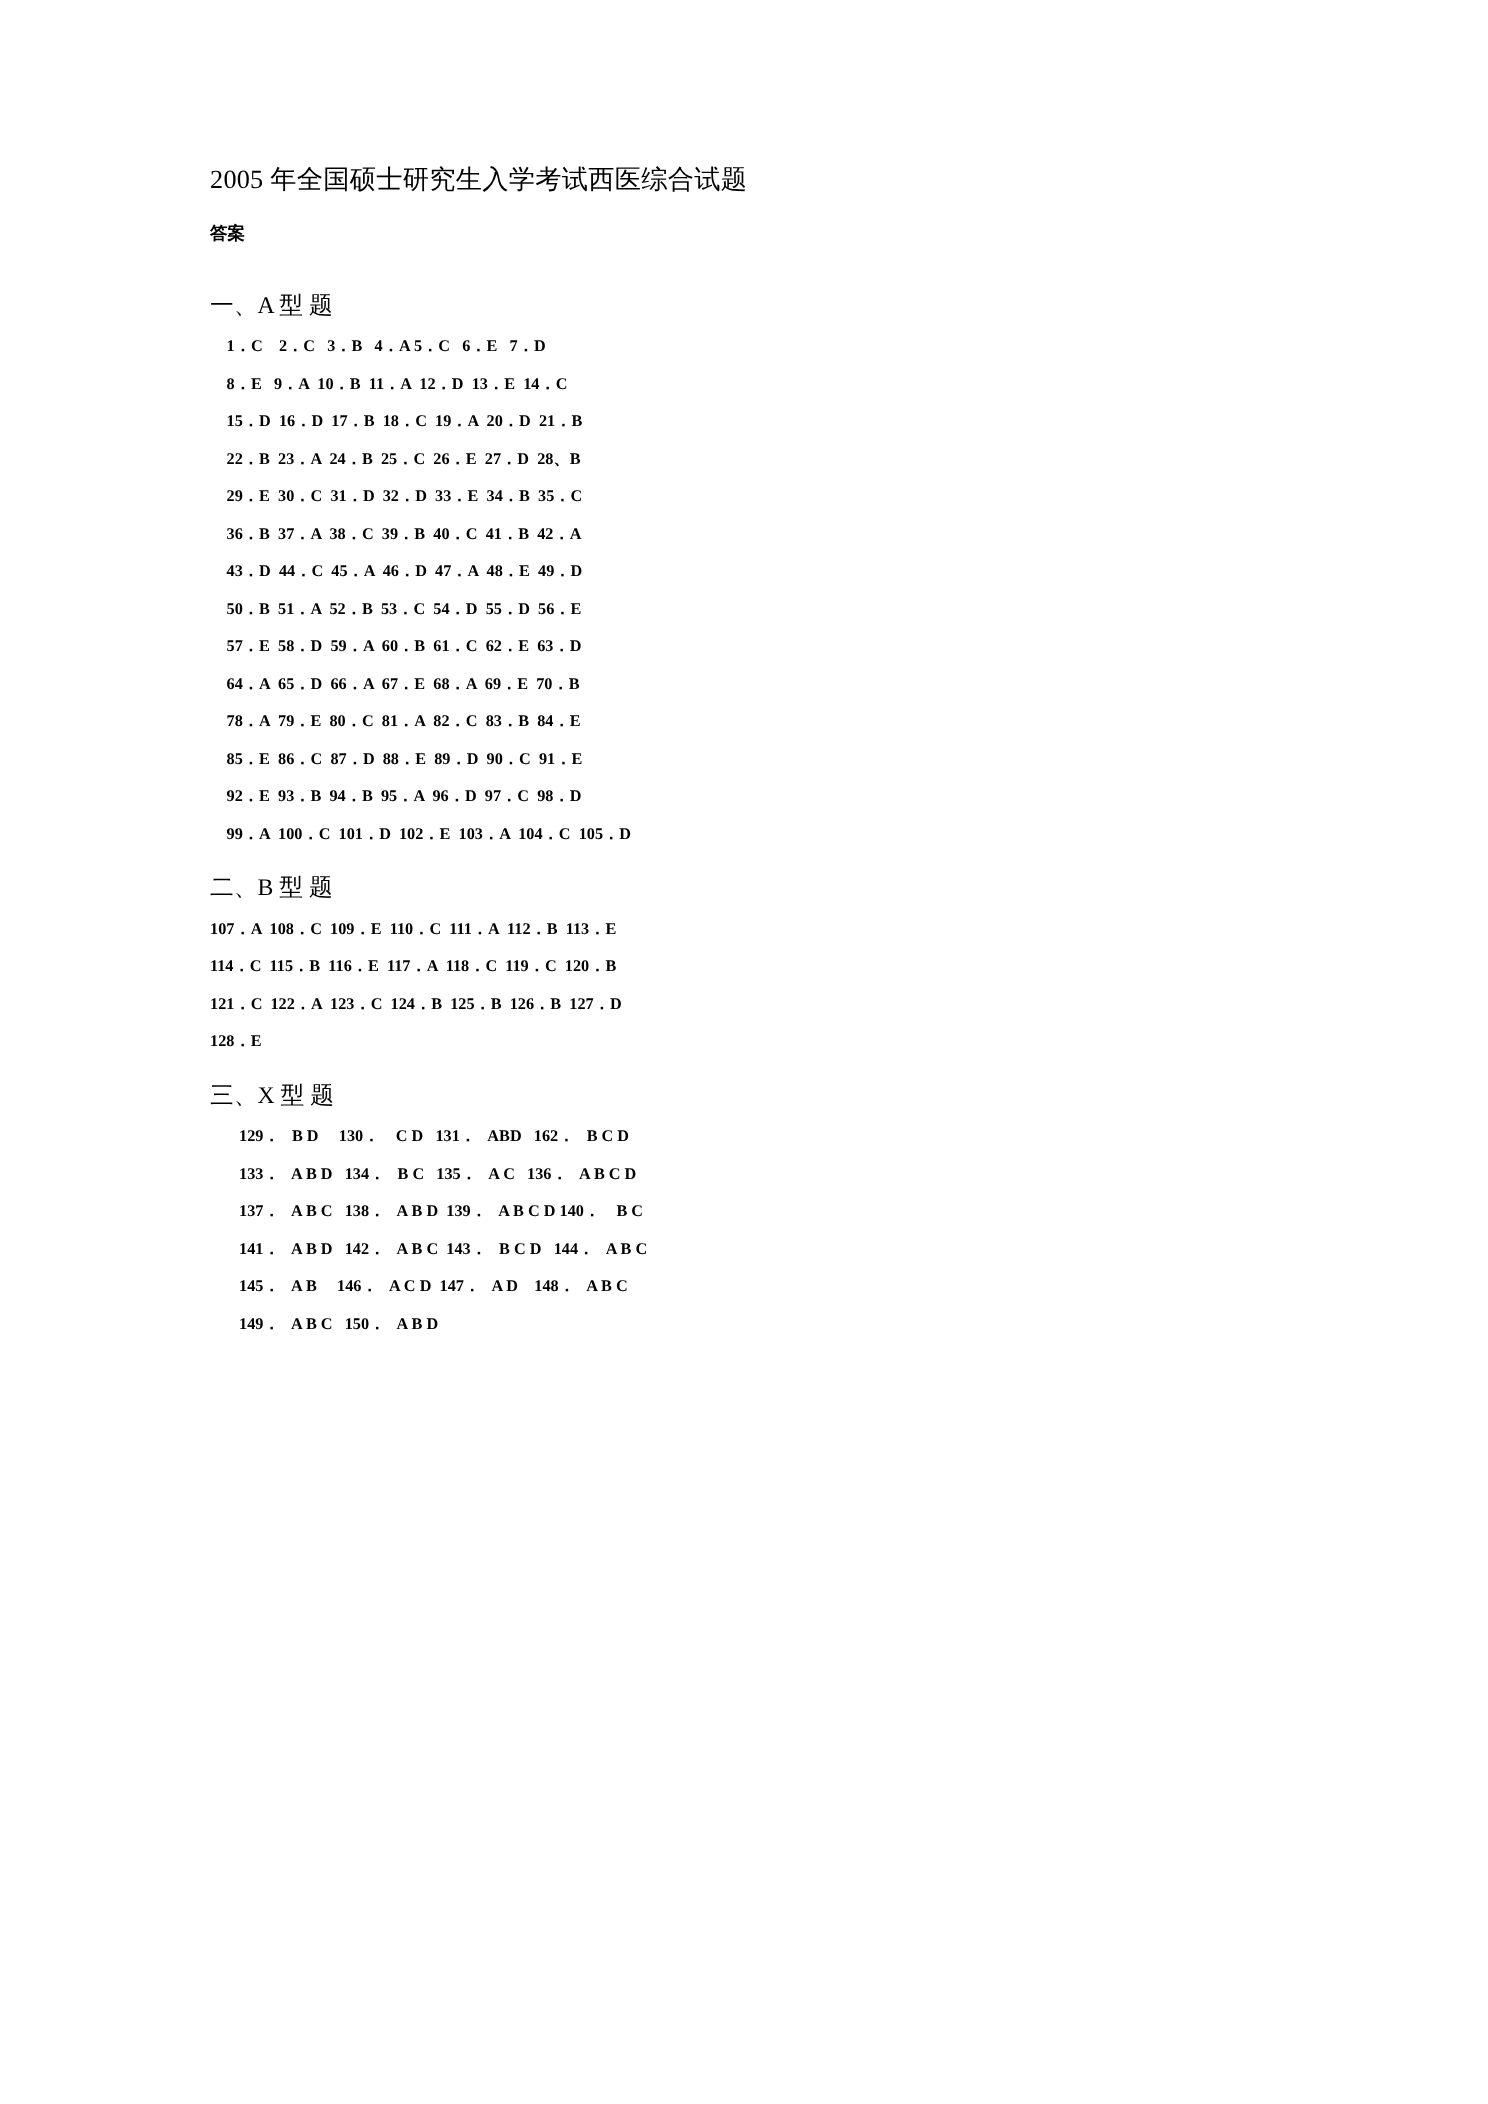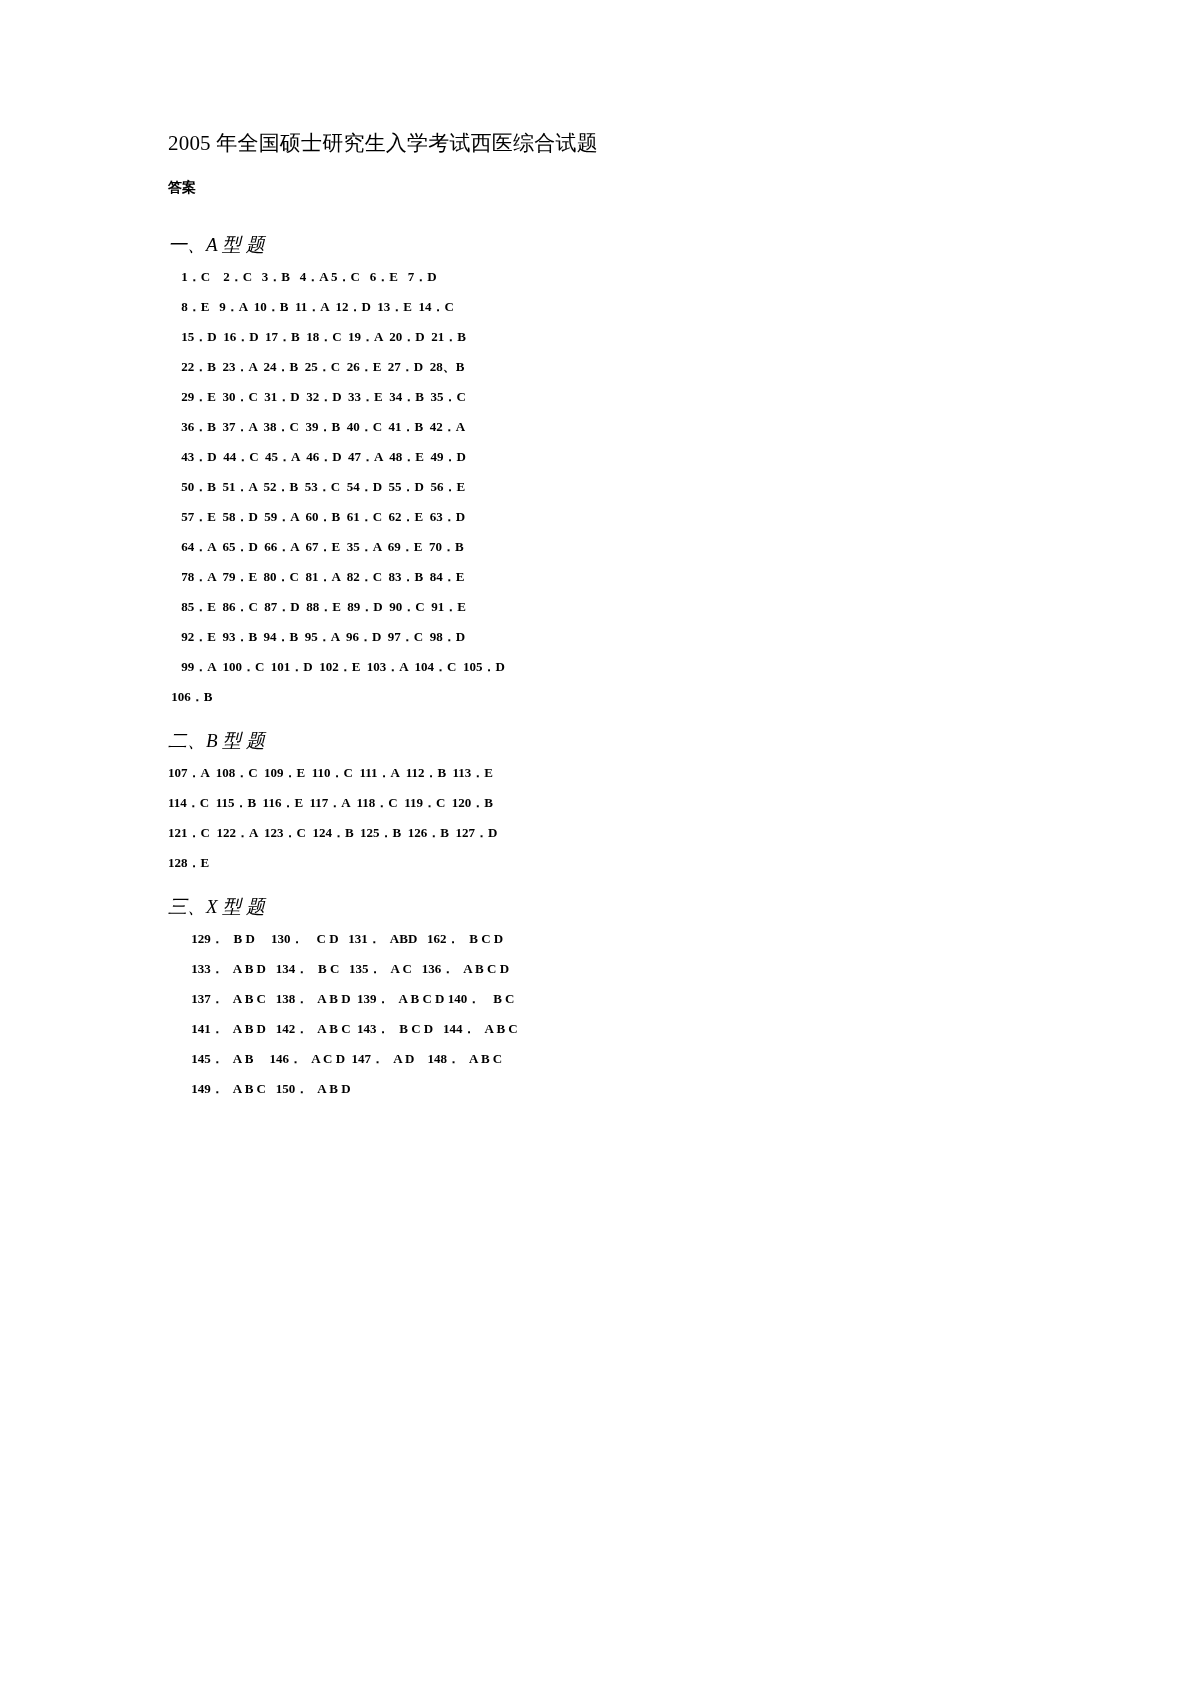--- a/index.html
+++ b/index.html
@@ -42,21 +42,20 @@
     line-height: 32px;
     margin-top: 14px;
     font-family: "Liberation Serif", "DejaVu Serif", serif;
   }
   .section-head {
     font-size: 19px;
     line-height: 30px;
     margin-top: 26px;
     margin-bottom: 2px;
     white-space: pre;
-    font-style: italic;
   }
   .section-head.tight {
     margin-top: 14px;
   }
   .ans-line {
     font-size: 13px;
     line-height: 30px;
     white-space: pre;
     padding-left: 10px;
     font-weight: bold;
@@ -81,26 +80,25 @@
     <div class="section-head">一、A 型 题</div>
     <div class="ans-line"> 1．C    2．C   3．B   4．A 5．C   6．E   7．D</div>
     <div class="ans-line"> 8．E   9．A  10．B  11．A  12．D  13．E  14．C</div>
     <div class="ans-line"> 15．D  16．D  17．B  18．C  19．A  20．D  21．B</div>
     <div class="ans-line"> 22．B  23．A  24．B  25．C  26．E  27．D  28、B</div>
     <div class="ans-line"> 29．E  30．C  31．D  32．D  33．E  34．B  35．C</div>
     <div class="ans-line"> 36．B  37．A  38．C  39．B  40．C  41．B  42．A</div>
     <div class="ans-line"> 43．D  44．C  45．A  46．D  47．A  48．E  49．D</div>
     <div class="ans-line"> 50．B  51．A  52．B  53．C  54．D  55．D  56．E</div>
     <div class="ans-line"> 57．E  58．D  59．A  60．B  61．C  62．E  63．D</div>
-    <div class="ans-line"> 64．A  65．D  66．A  67．E  35．A  69．E  70．B</div>
+    <div class="ans-line"> 64．A  65．D  66．A  67．E  68．A  69．E  70．B</div>
     <div class="ans-line"> 78．A  79．E  80．C  81．A  82．C  83．B  84．E</div>
     <div class="ans-line"> 85．E  86．C  87．D  88．E  89．D  90．C  91．E</div>
     <div class="ans-line"> 92．E  93．B  94．B  95．A  96．D  97．C  98．D</div>
     <div class="ans-line"> 99．A  100．C  101．D  102．E  103．A  104．C  105．D</div>
-    <div class="ans-line noindent"> 106．B</div>
 
     <div class="section-head tight">二、B 型 题</div>
     <div class="ans-line noindent">107．A  108．C  109．E  110．C  111．A  112．B  113．E</div>
     <div class="ans-line noindent">114．C  115．B  116．E  117．A  118．C  119．C  120．B</div>
     <div class="ans-line noindent">121．C  122．A  123．C  124．B  125．B  126．B  127．D</div>
     <div class="ans-line noindent">128．E</div>
 
     <div class="section-head tight">三、X 型 题</div>
     <div class="ans-line x-row"> 129．   B D     130．    C D   131．   ABD   162．   B C D</div>
     <div class="ans-line x-row"> 133．   A B D   134．   B C   135．   A C   136．   A B C D</div>

